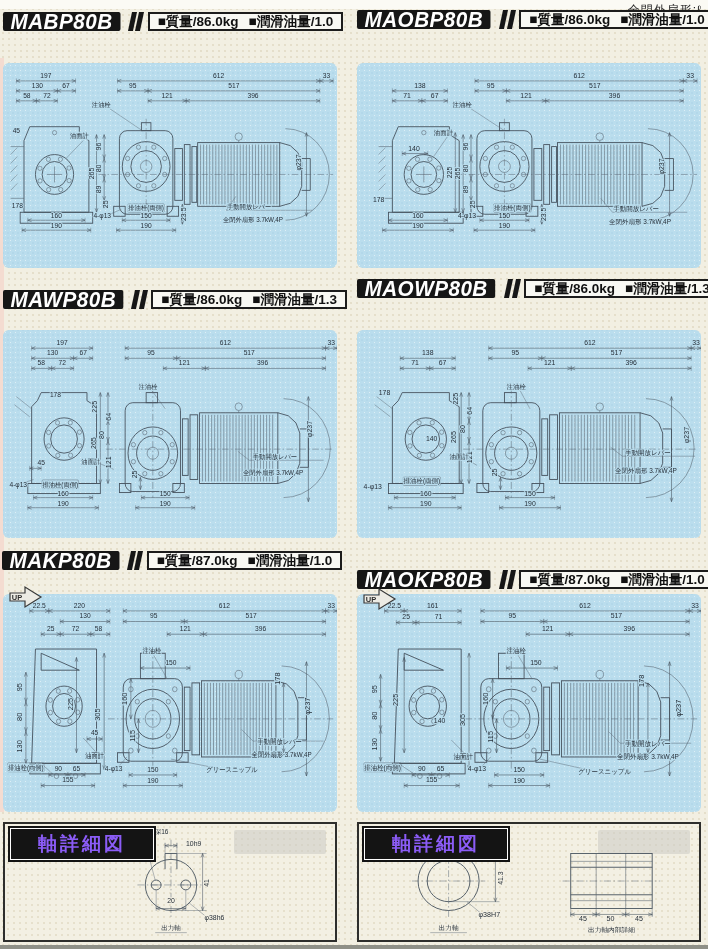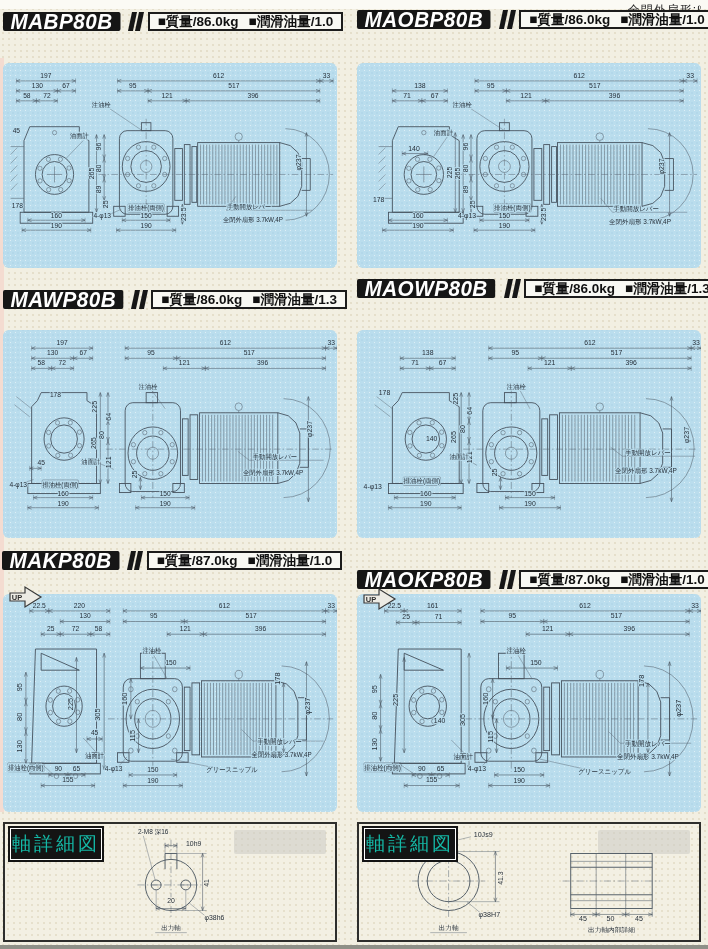--- a/index.html
+++ b/index.html
@@ -23,22 +23,22 @@
   .panel{position:absolute;border-radius:6px;
     background-color:#badded;
     background-image:radial-gradient(rgba(255,255,255,.5) 20%,transparent 24%),
       radial-gradient(rgba(118,168,204,.4) 20%,transparent 24%);
     background-size:5px 5px;background-position:0 0,2.5px 2.5px;}
   .panel svg,.detail svg{position:absolute;inset:0;width:100%;height:100%}
   .detail{position:absolute;border:2px solid #2e2e2c;
     background-color:#f3f0e3;
     background-image:radial-gradient(rgba(210,200,170,.4) 18%,transparent 22%);
     background-size:6px 6px;}
-  .detail-title{position:absolute;top:4px;left:5px;background:#141414;color:#14b8a6;
-    font-size:19px;font-weight:normal;padding:2px 1px;letter-spacing:3px;z-index:2;
+  .detail-title{position:absolute;top:4px;left:5px;background:#141414;color:#8b5cf6;
+    font-size:19px;font-weight:bold;padding:2px 27px;letter-spacing:3px;z-index:2;
     border:1px solid #fff;outline:2px solid #141414}
   .shade{position:absolute;top:6px;right:9px;width:92px;height:24px;background:#cbcbc4;
     opacity:.55;border-radius:2px}
   .up{position:absolute;z-index:3}
   svg text{fill:#262f38;font-size:7px;font-family:"Liberation Sans",sans-serif;
     paint-order:stroke;stroke-width:2.2px;stroke-linejoin:round}
   .panel svg text{stroke:rgba(186,221,237,.85)}
   .detail svg text{stroke:rgba(243,240,227,.9)}
   svg text.jp{font-size:6.6px}
   .ln{stroke:#46525e;stroke-width:.9;fill:none}

